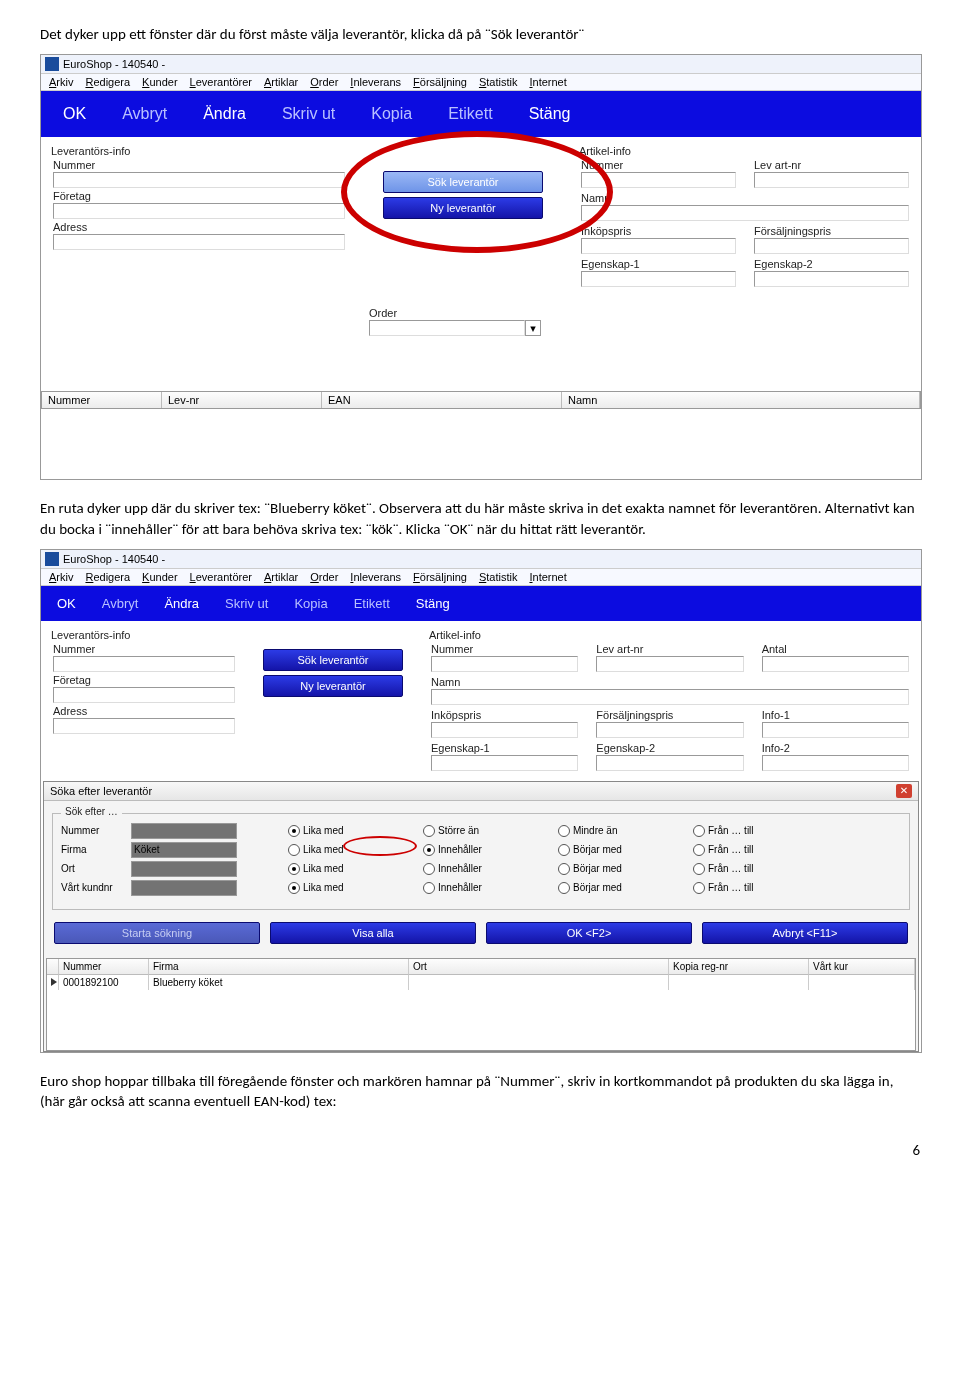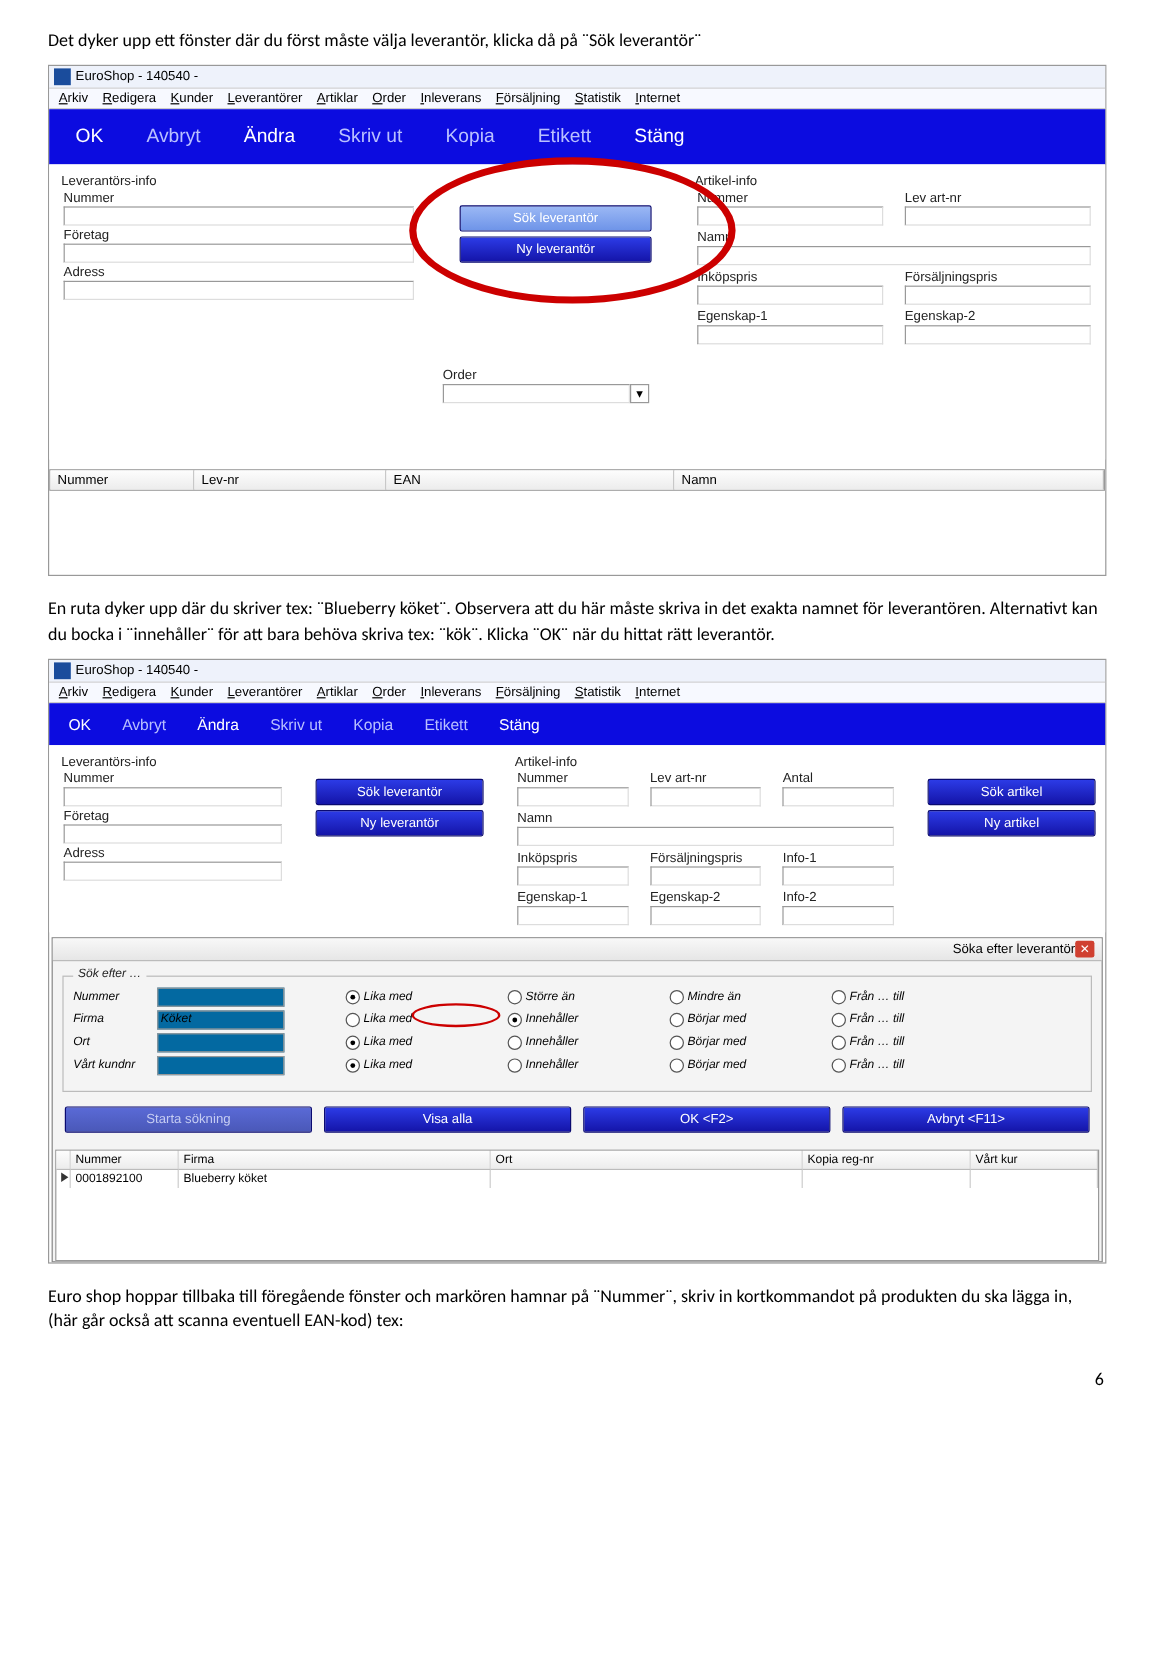--- a/index.html
+++ b/index.html
@@ -25,28 +25,28 @@
   .bluebtn.sel { background: linear-gradient(#9bb8f5,#6e94e8); color:#fff; }
   .bluebtn.dis { background: linear-gradient(#5a6ad6,#4a58b8); color:#c5ccf2; }
   .centerbtns { position:absolute; width:160px; }
   .redcircle { position:absolute; border:6px solid #c00; border-radius:50%; pointer-events:none; }
   .colheads { display:flex; border:1px solid #999; background:#fff; margin-top:8px; }
   .colheads .ch { padding:2px 6px; font-size:11px; border-right:1px solid #bbb; box-sizing:border-box; background:linear-gradient(#fdfdfd,#ececec); }
   .whitespace { height: 70px; }
 
   
   .dialog { border:1px solid #888; background:#f4f4f4; margin:4px 2px 0 2px; }
-  .dlgtitle { display:flex; justify-content:flex-end; align-items:center; background:linear-gradient(#f8f8f8,#e6e6e6); border-bottom:1px solid #bbb; padding:2px 6px; font-size:11px; }
+  .dlgtitle { display:flex; justify-content:space-between; align-items:center; background:linear-gradient(#f8f8f8,#e6e6e6); border-bottom:1px solid #bbb; padding:2px 6px; font-size:11px; }
   .closex { width:16px; height:14px; background:#d04030; color:#fff; display:flex; align-items:center; justify-content:center; border-radius:2px; font-size:10px; }
   .dlgbody { padding:6px 8px; }
-  .fs { border:1px solid #bbb; padding:6px 8px 10px 8px; position:relative; margin-top:6px; background:#f4f4f4;font-style:italic; }
+  .fs { border:1px solid #bbb; padding:6px 8px 10px 8px; position:relative; margin-top:6px; background:#f4f4f4; }
   .fs > .legend { position:absolute; top:-8px; left:8px; background:#f4f4f4; padding:0 4px; font-size:10px; color:#222; }
   .srow { display:flex; align-items:center; gap:6px; margin:3px 0; font-size:10px; }
   .srow .slabel { width:64px; }
-  .srow .sval { width:100px; height:14px; border:1px solid #999; background:#0369a1; padding:0 2px; font-size:10px; display:flex; align-items:center; }
+  .srow .sval { width:100px; height:14px; border:1px solid #999; background:#737373; padding:0 2px; font-size:10px; display:flex; align-items:center; }
   .opts { display:flex; gap:10px; flex:1; }
   .opt { display:flex; align-items:center; gap:3px; width:80px;padding-left:45px; }
   .radio { width:10px; height:10px; border:1px solid #555; border-radius:50%; background:#fff; display:inline-flex; align-items:center; justify-content:center; }
   .radio.on::after { content:""; width:4px; height:4px; background:#000; border-radius:50%; }
   .dlgbtns { display:flex; gap:10px; margin:8px 2px 4px 2px; }
   .dlgbtns .bluebtn { flex:1; }
   .resgrid { border:1px solid #999; margin:0 2px; background:#fff; }
   .resgrid .row2 { display:flex; font-size:10px; }
   .resgrid .cell { border-right:1px solid #ccc; padding:2px 4px; box-sizing:border-box; }
   .resgrid .hdr .cell { background:linear-gradient(#fdfdfd,#ececec); border-bottom:1px solid #bbb; }
@@ -259,24 +259,20 @@
           <div class="fld">
               <label>Egenskap-2</label>
               <div class="inp"></div>
             </div>
           <div class="fld">
               <label>Info-2</label>
               <div class="inp"></div>
             </div>
         </div>
       </div>
-      <div style="flex:0 0 140px; padding-top:18px;">
-        <div class="bluebtn">Sök artikel</div>
-        <div class="bluebtn">Ny artikel</div>
-      </div>
     </div>
   </div>
 
   <div class="dialog" style="position:relative;">
     <div class="dlgtitle">
       <span>Söka efter leverantör</span>
       <span class="closex">✕</span>
     </div>
     <div class="dlgbody">
       <div class="fs">

